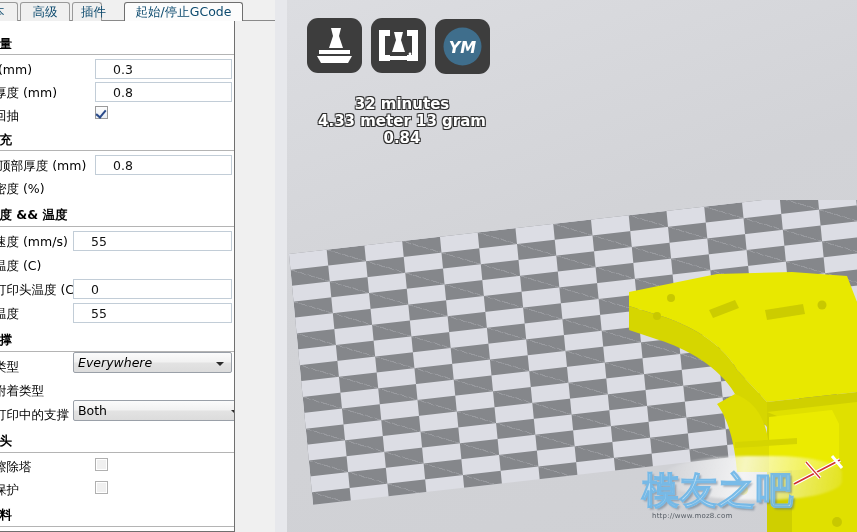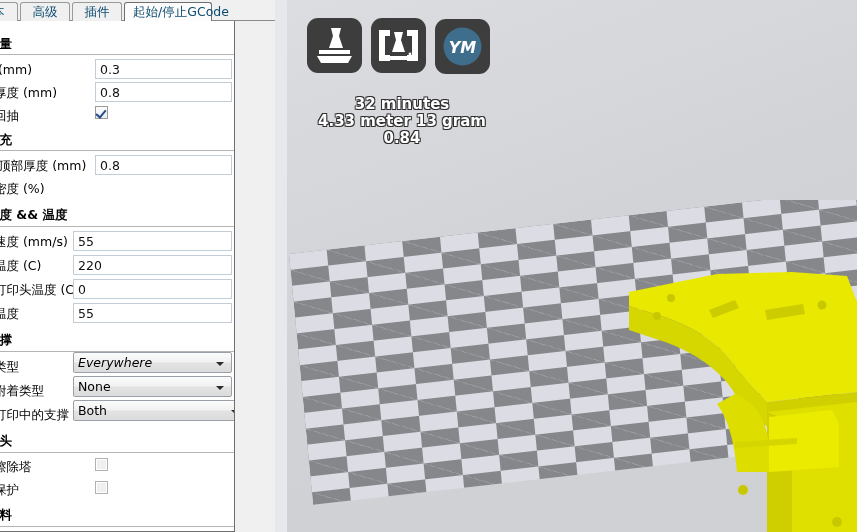--- a/index.html
+++ b/index.html
@@ -99,21 +99,21 @@
   }
   .txtbox {
     position: absolute;
     left: 96px;
     height: 20px;
     background: #ffffff;
     border: 1px solid #c2cdd7;
     font-size: 12.5px;
     color: #111;
     line-height: 19px;
-    padding-left: 4px;
+    padding-left: 17px;
     white-space: nowrap;
     overflow: hidden;
   }
   .txtbox.wide { width: 137px; }
   .txtbox.narrow { width: 99px; }
   .chk {
     position: absolute;
     left: 96px;
     width: 13px; height: 13px;
     border: 1px solid #9a9a9a;
@@ -262,24 +262,24 @@
 
   <div id="left-panel">
 
     <div id="tabstrip">
       <div class="tab" style="left:-34px; width:52px;">
         <span>基本</span>
       </div>
       <div class="tab" style="left:20px; width:50px;">
         <span>高级</span>
       </div>
-      <div class="tab" style="left:72px; width:50px;">
+      <div class="tab" style="left:72px; width:30px;">
         <span>插件</span>
       </div>
-      <div class="tab active" style="left:124px; width:88px;">
+      <div class="tab active" style="left:124px; width:119px;">
         <span>起始/停止GCode</span>
       </div>
     </div>
 
     <div id="panel-body">
 
       <div class="group-title" style="top:15px;">质量</div>
       <div class="group-rule" style="top:33px;"></div>
       <div class="field-label" style="top:41px;">层高 (mm)</div>
       <div class="txtbox wide" style="top:38px;">0.3</div>
@@ -292,38 +292,33 @@
       <div class="group-rule" style="top:129px;"></div>
       <div class="field-label" style="top:137px;">底部/顶部厚度 (mm)</div>
       <div class="txtbox wide" style="top:134px;">0.8</div>
       <div class="field-label" style="top:160px;">填充密度 (%)</div>
 
       <div class="group-title" style="top:186px;">速度 &amp;&amp; 温度</div>
       <div class="group-rule" style="top:205px;"></div>
       <div class="field-label" style="top:213px;">打印速度 (mm/s)</div>
       <div class="txtbox narrow" style="left:74px; width:159px; top:210px;">55</div>
       <div class="field-label" style="top:237px;">打印温度 (C)</div>
-      <div class="txtbox narrow" style="left:74px; width:159px; top:234px;">220</div>
       <div class="field-label" style="top:261px;">第二打印头温度 (C)</div>
       <div class="txtbox narrow" style="left:74px; width:159px; top:258px;">0</div>
       <div class="field-label" style="top:285px;">热床温度</div>
       <div class="txtbox narrow" style="left:74px; width:159px; top:282px;">55</div>
 
       <div class="group-title" style="top:311px;">支撑</div>
       <div class="group-rule" style="top:330px;"></div>
       <div class="field-label" style="top:338px;">支撑类型</div>
       <div class="combo" style="left:74px; width:159px; top:331px;font-style:italic;">
         <span>Everywhere</span>
         <span class="arrow"></span>
       </div>
       <div class="field-label" style="top:362px;">平台附着类型</div>
-      <div class="combo" style="left:74px; width:159px; top:355px;">
-        <span>None</span>
-        <span class="arrow"></span>
-      </div>
       <div class="field-label" style="top:386px;">双头打印中的支撑</div>
       <div class="combo" style="left:74px; width:174px; top:379px;">
         <span>Both</span>
         <span class="arrow"></span>
       </div>
 
       <div class="group-title" style="top:412px;">喷头</div>
       <div class="group-rule" style="top:431px;"></div>
       <div class="field-label" style="top:438px;">废料擦除塔</div>
       <div class="chk empty" style="top:437px;"></div>
@@ -371,20 +366,32 @@
         <circle cx="205" cy="33" r="4.5" fill="#c8c800"></circle>
         <circle cx="126" cy="218" r="5" fill="#c8c800"></circle>
         <circle cx="220" cy="250" r="5" fill="#c8c800"></circle>
 
         <path d="M 92,38 L 118,28 L 122,36 L 96,46 Z" fill="#cccc00"></path>
         <path d="M 148,38 L 186,32 L 188,42 L 150,48 Z" fill="#cccc00"></path>
         <path d="M 118,170 L 180,166 L 180,172 L 118,176 Z" fill="#d5d500"></path>
       </svg>
     </div>
 
+    <div id="watermark">
+      <div id="wm-streak"></div>
+      <svg id="wm-plane" width="56" height="36" viewBox="0 0 56 36">
+        <path d="M 4,30 L 50,6" stroke="#ffffff" stroke-width="4" fill="none"></path>
+        <path d="M 4,30 L 50,6" stroke="#d03030" stroke-width="1.6" fill="none"></path>
+        <path d="M 16,8 L 30,24" stroke="#ffffff" stroke-width="3.5" fill="none"></path>
+        <path d="M 16,8 L 30,24" stroke="#d03030" stroke-width="1.2" fill="none"></path>
+        <path d="M 42,2 L 52,14" stroke="#ffffff" stroke-width="3" fill="none"></path>
+      </svg>
+      <div id="wm-text">模友之吧</div>
+      <div id="wm-url">http://www.moz8.com</div>
+    </div>
 
     <div id="toolbar">
       <div class="tb-btn" style="left:0px; top:0px;">
         <svg width="55" height="55" viewBox="0 0 55 55">
           <path d="M 10 38 L 45 38 L 41 45 L 14 45 Z" fill="#ffffff"></path>
           <path d="M 12 32 L 43 32 L 43 36 L 12 36 Z" fill="#ffffff"></path>
           <path d="M 24 10 L 34 10 L 32 18 L 36 30 L 22 30 L 26 18 Z" fill="#ffffff"></path>
         </svg>
       </div>
       <div class="tb-btn" style="left:64px; top:0px;">

